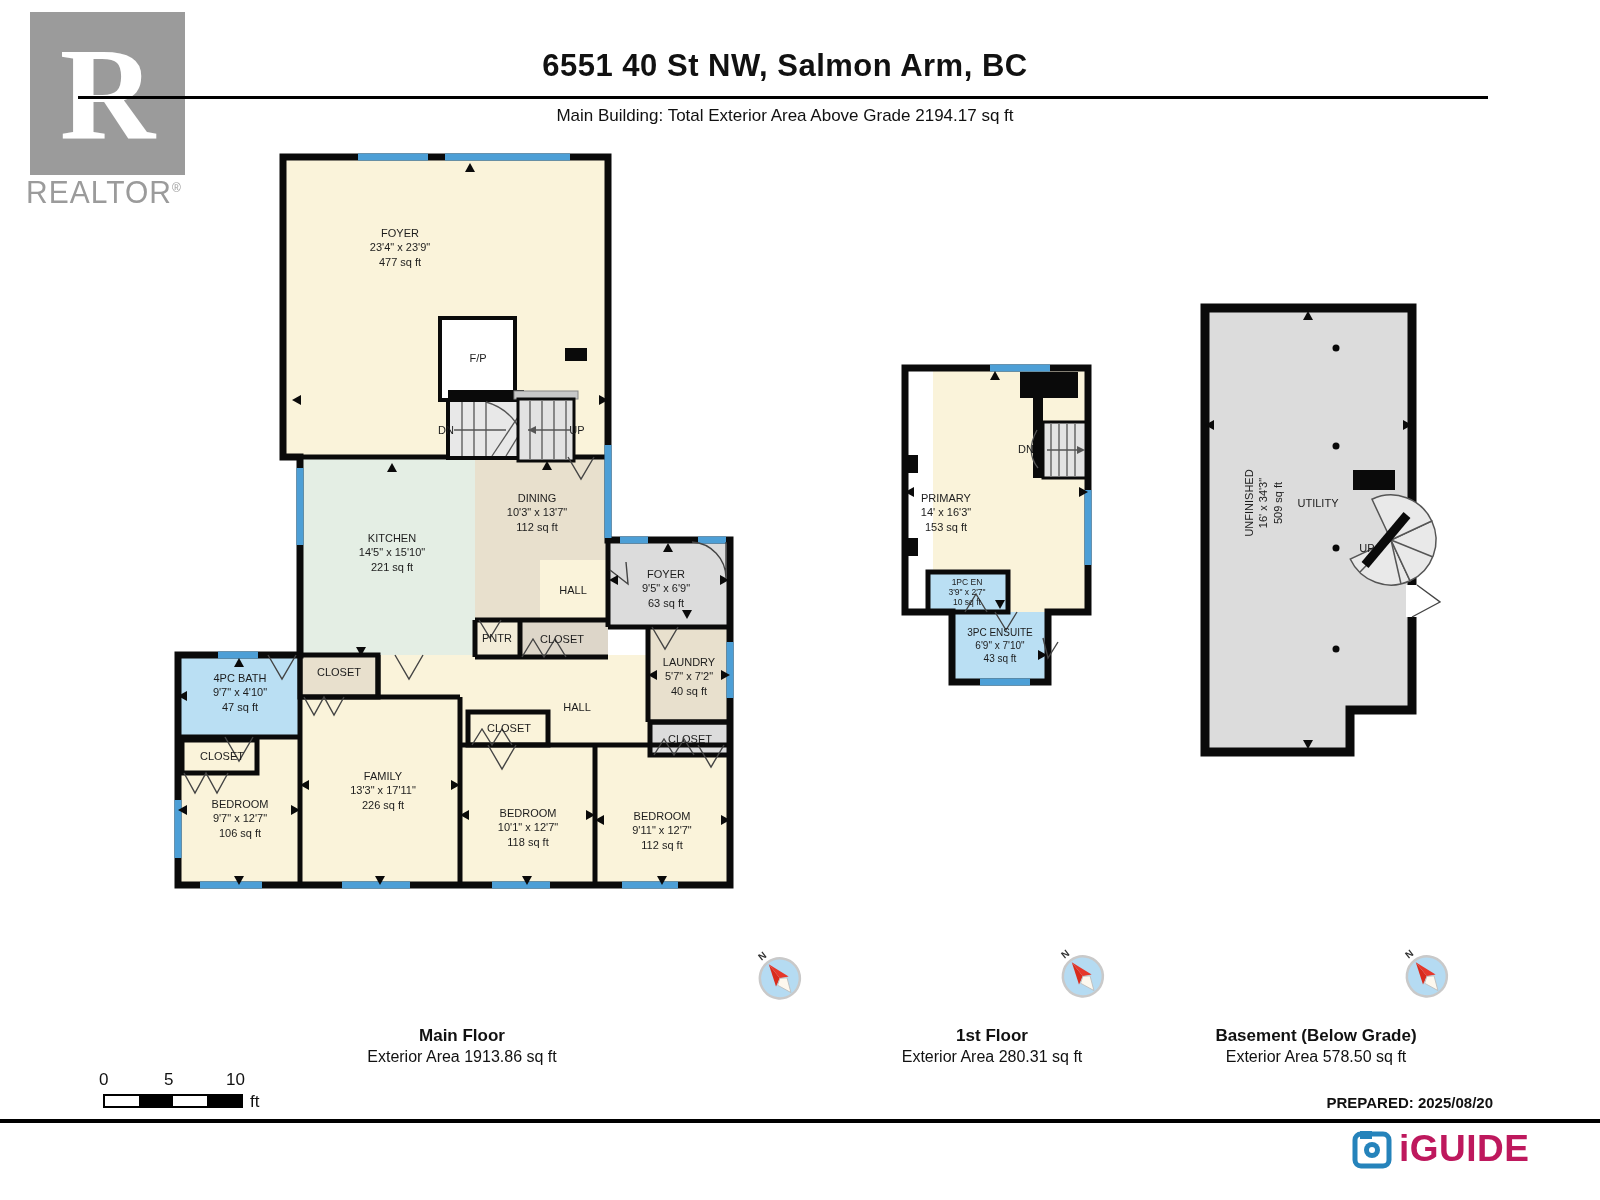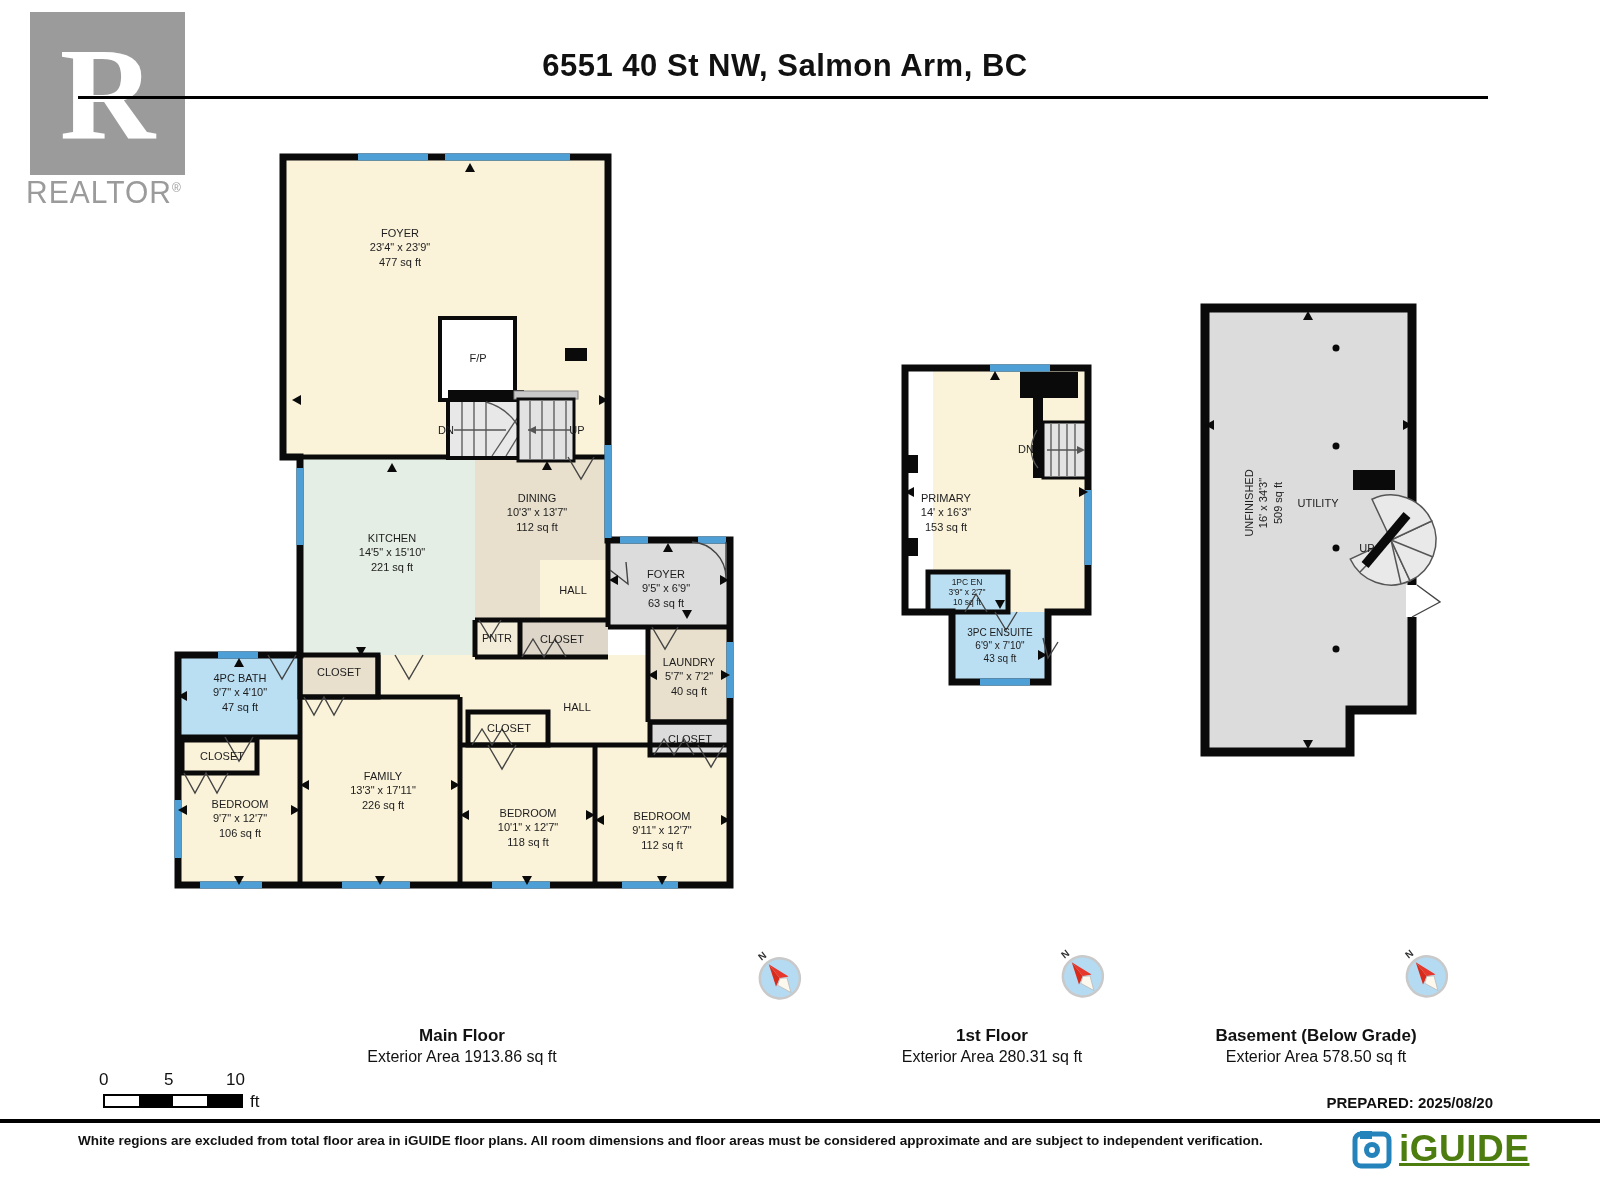--- a/index.html
+++ b/index.html
@@ -35,33 +35,34 @@
   .scale-nums span{position:absolute;font-size:17px;}
   .scalebar{left:103px;top:1094px;width:136px;height:10px;border:2px solid #000;display:flex;}
   .scalebar i{flex:1;display:block;}
   .scalebar i:nth-child(2),.scalebar i:nth-child(4){background:#000;}
   .ftunit{left:250px;top:1092px;font-size:17px;text-align:right;}
   .prepared{left:1193px;top:1094px;width:300px;text-align:right;font-size:15px;font-weight:bold;}
   .footrule{left:0;top:1119px;width:1600px;height:4px;background:#000;}
   .disclaimer{left:78px;top:1133px;width:1200px;font-size:13.5px;font-weight:bold;}
   
   .iguide{left:1352px;top:1128px;display:flex;align-items:center;gap:7px;}
-  .iguide .word{color:#4d7c0f;font-size:37px;font-weight:bold;letter-spacing:0.5px;text-decoration:underline;}
+  .iguide .word{color:#be185d;font-size:37px;font-weight:bold;letter-spacing:0.5px;}
 </style>
 </head>
 <body>
 
 <div class="page">
 
   <div class="abs hr"></div>
   <div class="abs rlogo">
     <span class="rchar">R</span>
   </div>
   <div class="abs rword"><span>REALTOR</span><sup>®</sup></div>
   <div class="abs title">6551 40 St NW, Salmon Arm, BC</div>
+  <div class="abs subtitle">Main Building: Total Exterior Area Above Grade 2194.17 sq ft</div>
 
   <svg class="abs" style="left:170px;top:150px;" width="580" height="760" viewBox="0 0 580 760">
 
     <rect x="113" y="7" width="325" height="300" fill="#faf3da"></rect>
     <rect x="130" y="307" width="175" height="203" fill="#e4eee4"></rect>
     <rect x="305" y="307" width="133" height="163" fill="#e8e0cd"></rect>
     <rect x="370" y="410" width="68" height="97" fill="#faf3da"></rect>
     <rect x="305" y="470" width="45" height="37" fill="#f3ecd8"></rect>
     <rect x="350" y="470" width="88" height="37" fill="#ddd6c9"></rect>
     <rect x="438" y="390" width="122" height="87" fill="#dcdcdc"></rect>
@@ -403,21 +404,20 @@
   <div class="abs scalebar">
       <i></i>
       <i></i>
       <i></i>
       <i></i>
     </div>
   <span class="abs ftunit">ft</span>
 
   <div class="abs prepared">PREPARED: 2025/08/20</div>
   <div class="abs footrule"></div>
-  <div class="abs disclaimer">White regions are excluded from total floor area in iGUIDE floor plans. All room dimensions and floor areas must be considered approximate and are subject to independent verification.</div>
 
   <div class="abs iguide">
     <svg width="40" height="40" viewBox="0 0 40 40">
       <rect x="3" y="5" width="34" height="32" rx="6" fill="none" stroke="#2583bb" stroke-width="5"></rect>
       <rect x="8" y="2" width="12" height="8" fill="#2583bb"></rect>
       <circle cx="20" cy="21" r="8" fill="#2583bb"></circle>
       <circle cx="20" cy="21" r="3" fill="#fff"></circle>
     </svg>
     <span class="word">iGUIDE</span>
   </div>

